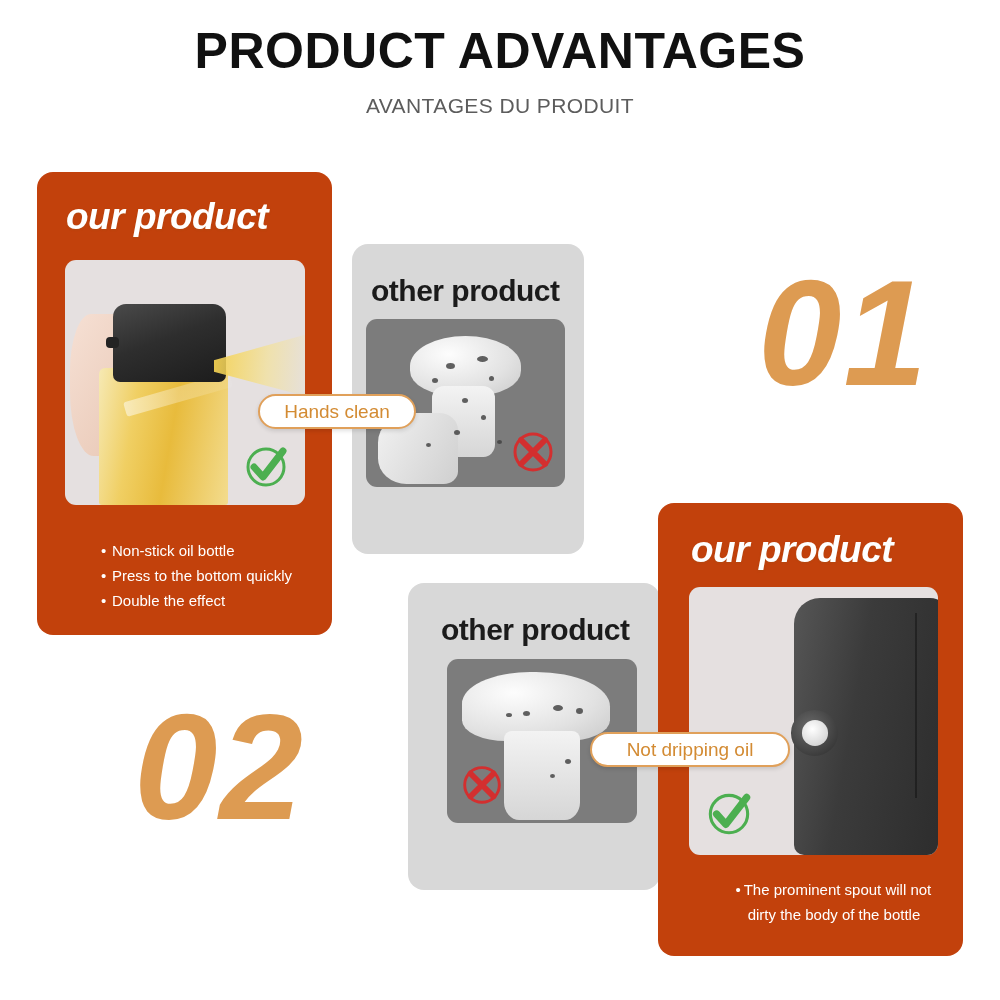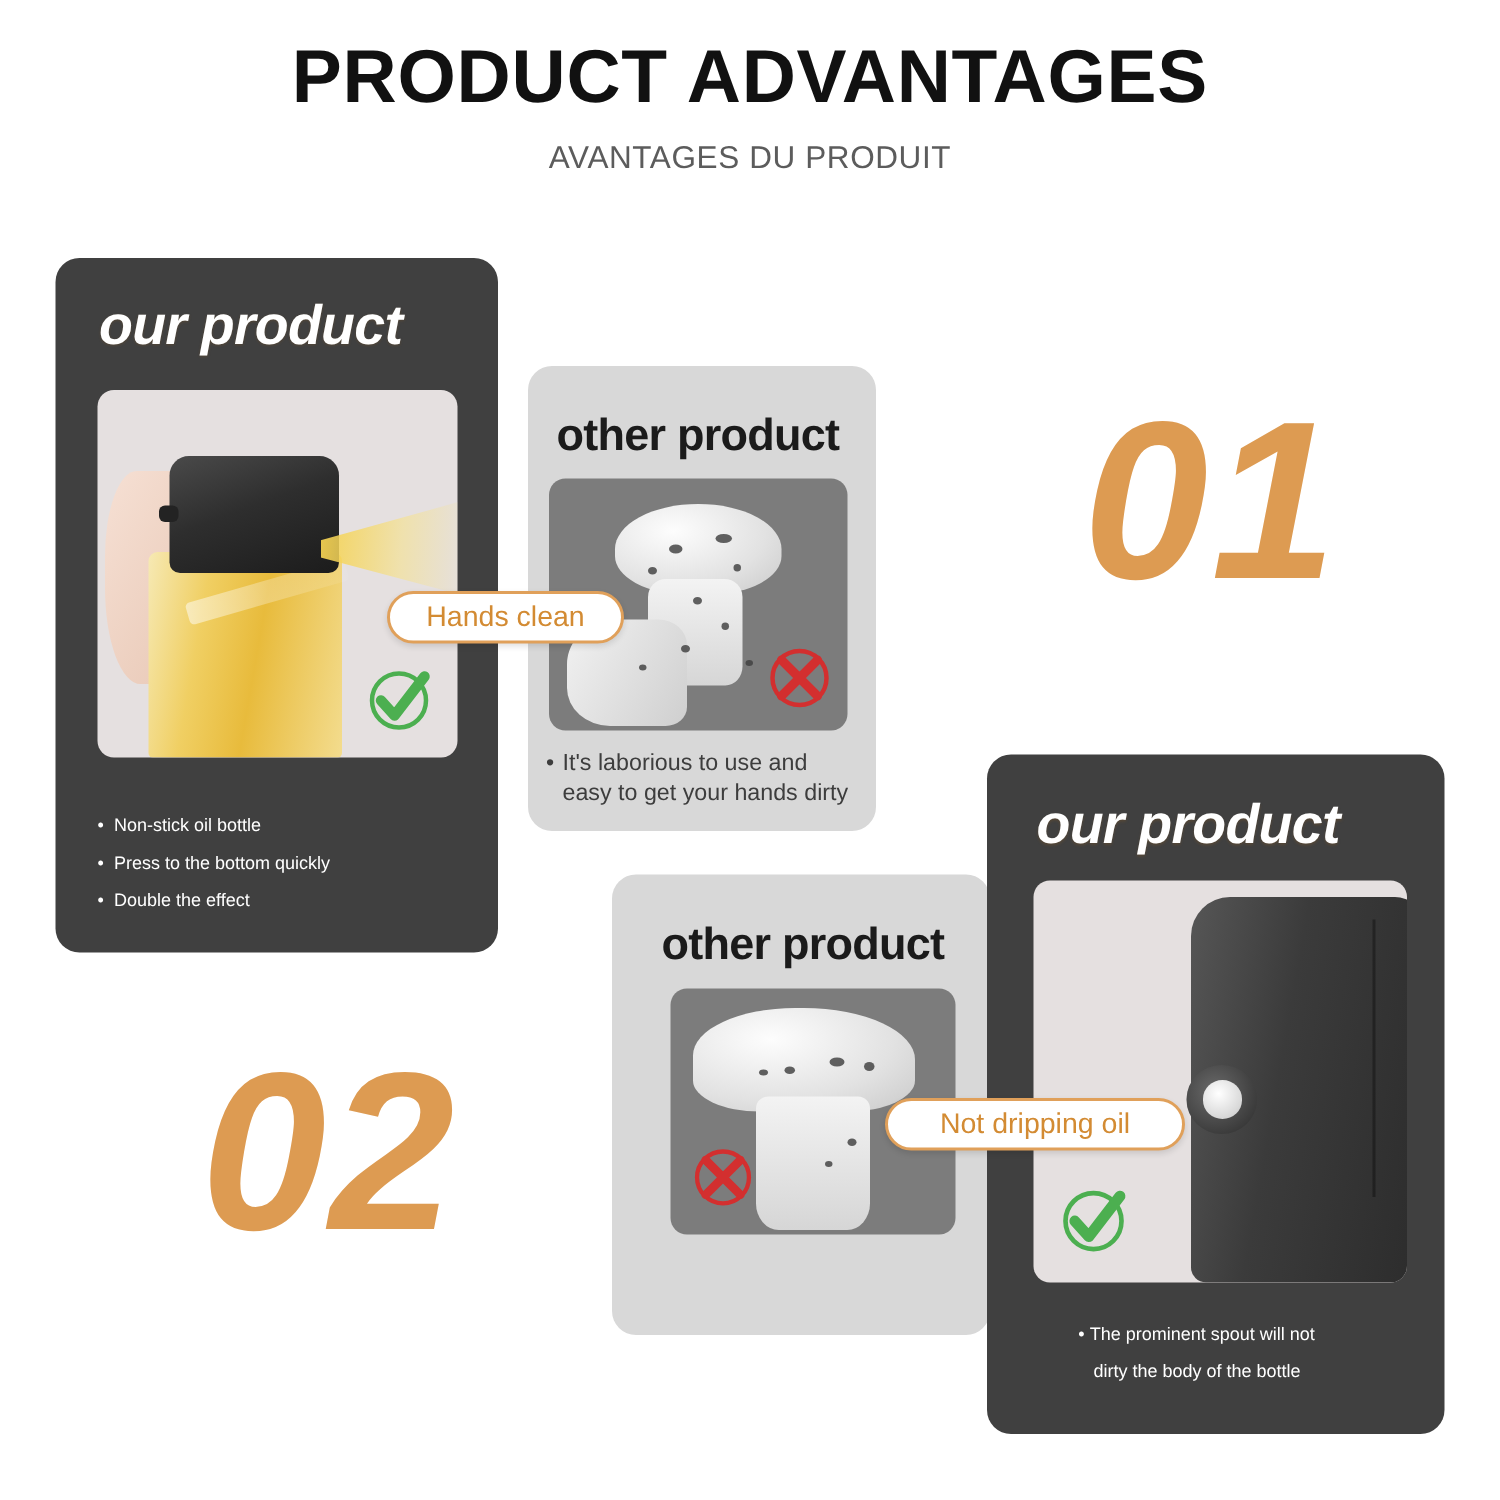--- a/index.html
+++ b/index.html
@@ -19,40 +19,40 @@
     color: #111111;
   }
   .page-subtitle {
     position: absolute; top: 94px; left: 0; width: 1000px;
     text-align: center;
     font-size: 21px; color: #5c5c5c; letter-spacing: 0.4px;
   }
 
   
   .card { position: absolute; border-radius: 16px; }
-  .card-orange { background: #404040; }
+  .card-orange { background: #c2410c; }
   .card-gray   { background: #D8D8D8; }
 
   .card-title-light {
     color: #ffffff; font-style: italic; font-weight: bold;
     font-size: 37px; letter-spacing: -0.5px;
     text-shadow: 0 1px 2px rgba(140,90,30,.28);
   }
   .card-title-dark {
     color: #1b1b1b; font-weight: bold;
     font-size: 30px; letter-spacing: -0.5px;
   }
 
   
   .photo { position: absolute; border-radius: 11px; overflow: hidden; }
   .photo-light { background: #E5E0E0; }
   .photo-dark  { background: #7c7c7c; }
 
   
-  .bullets-light { color: #ffffff; font-size: 12px; line-height: 25px; }
+  .bullets-light { color: #ffffff; font-size: 15px; line-height: 25px; margin-left: 36px; }
   .bullets-dark  { color: #3d3d3d; font-size: 15.5px; line-height: 20px; }
   .bullets-light .row, .bullets-dark .row { white-space: nowrap; }
   .dot { display: inline-block; width: 11px; }
 
   
   .pill {
     position: absolute; background: #ffffff;
     border: 2.5px solid #E0A05A; border-radius: 40px;
     color: #D38B33; font-size: 19px;
     display: flex; align-items: center; justify-content: center;
@@ -160,24 +160,20 @@
     <span class="speck" style="left:44%; top:66%; width:6px; height:5px;"></span>
     <span class="speck" style="left:30%; top:74%; width:5px; height:4px;"></span>
     <span class="speck" style="left:66%; top:72%; width:5px; height:4px;"></span>
 
     <svg class="mark" style="right:6px; bottom:10px;" width="52" height="52" viewBox="0 0 52 52">
       <circle cx="26" cy="27" r="18" fill="none" stroke="#D32F2F" stroke-width="3"></circle>
       <path d="M14 15 L38 39 M38 15 L14 39" stroke="#D32F2F" stroke-width="6" stroke-linecap="round"></path>
     </svg>
   </div>
 
-  <div class="bullets-dark" style="position:absolute; left:12px; top:255px;">
-    <div class="row"><span class="dot">•</span><span>It's laborious to use and</span></div>
-    <div class="row"><span class="dot"></span><span>easy to get your hands dirty</span></div>
-  </div>
 </div>
 
 <div class="card card-orange" style="left:37px; top:172px; width:295px; height:463px; z-index:20;">
 
   <div class="card-title-light" style="position:absolute; left:29px; top:24px;">our product</div>
 
   <div class="photo photo-light" style="left:28px; top:88px; width:240px; height:245px;">
     <div class="hand-blob"></div>
     <div class="oil-liquid"></div>
     <div class="tilt-band"></div>
@@ -194,21 +190,21 @@
 
   <div class="bullets-light" style="position:absolute; left:28px; top:366px;">
     <div class="row"><span class="dot">•</span><span>Non-stick oil bottle</span></div>
     <div class="row"><span class="dot">•</span><span>Press to the bottom quickly</span></div>
     <div class="row"><span class="dot">•</span><span>Double the effect</span></div>
   </div>
 </div>
 
 <div class="pill" style="left:258px; top:394px; width:158px; height:35px;">Hands clean</div>
 
-<div class="numeral" style="left:722px; top:258px;">01</div>
+<div class="numeral" style="left:758px; top:258px;">01</div>
 
 <div class="card card-gray" style="left:408px; top:583px; width:252px; height:307px;">
 
   <div class="card-title-dark" style="position:absolute; left:33px; top:30px;">other product</div>
 
   <div class="photo photo-dark" style="left:39px; top:76px; width:190px; height:164px;">
     <div class="white-nozzle-top" style="left:8%; top:8%; width:78%; height:42%; border-radius:46% 50% 30% 30%;"></div>
     <div class="white-nozzle-body" style="left:30%; top:44%; width:40%; height:54%; border-radius:8px 8px 20% 20%;"></div>
     <span class="speck" style="left:56%; top:28%; width:10px; height:6px;"></span>
     <span class="speck" style="left:40%; top:32%; width:7px; height:5px;"></span>

